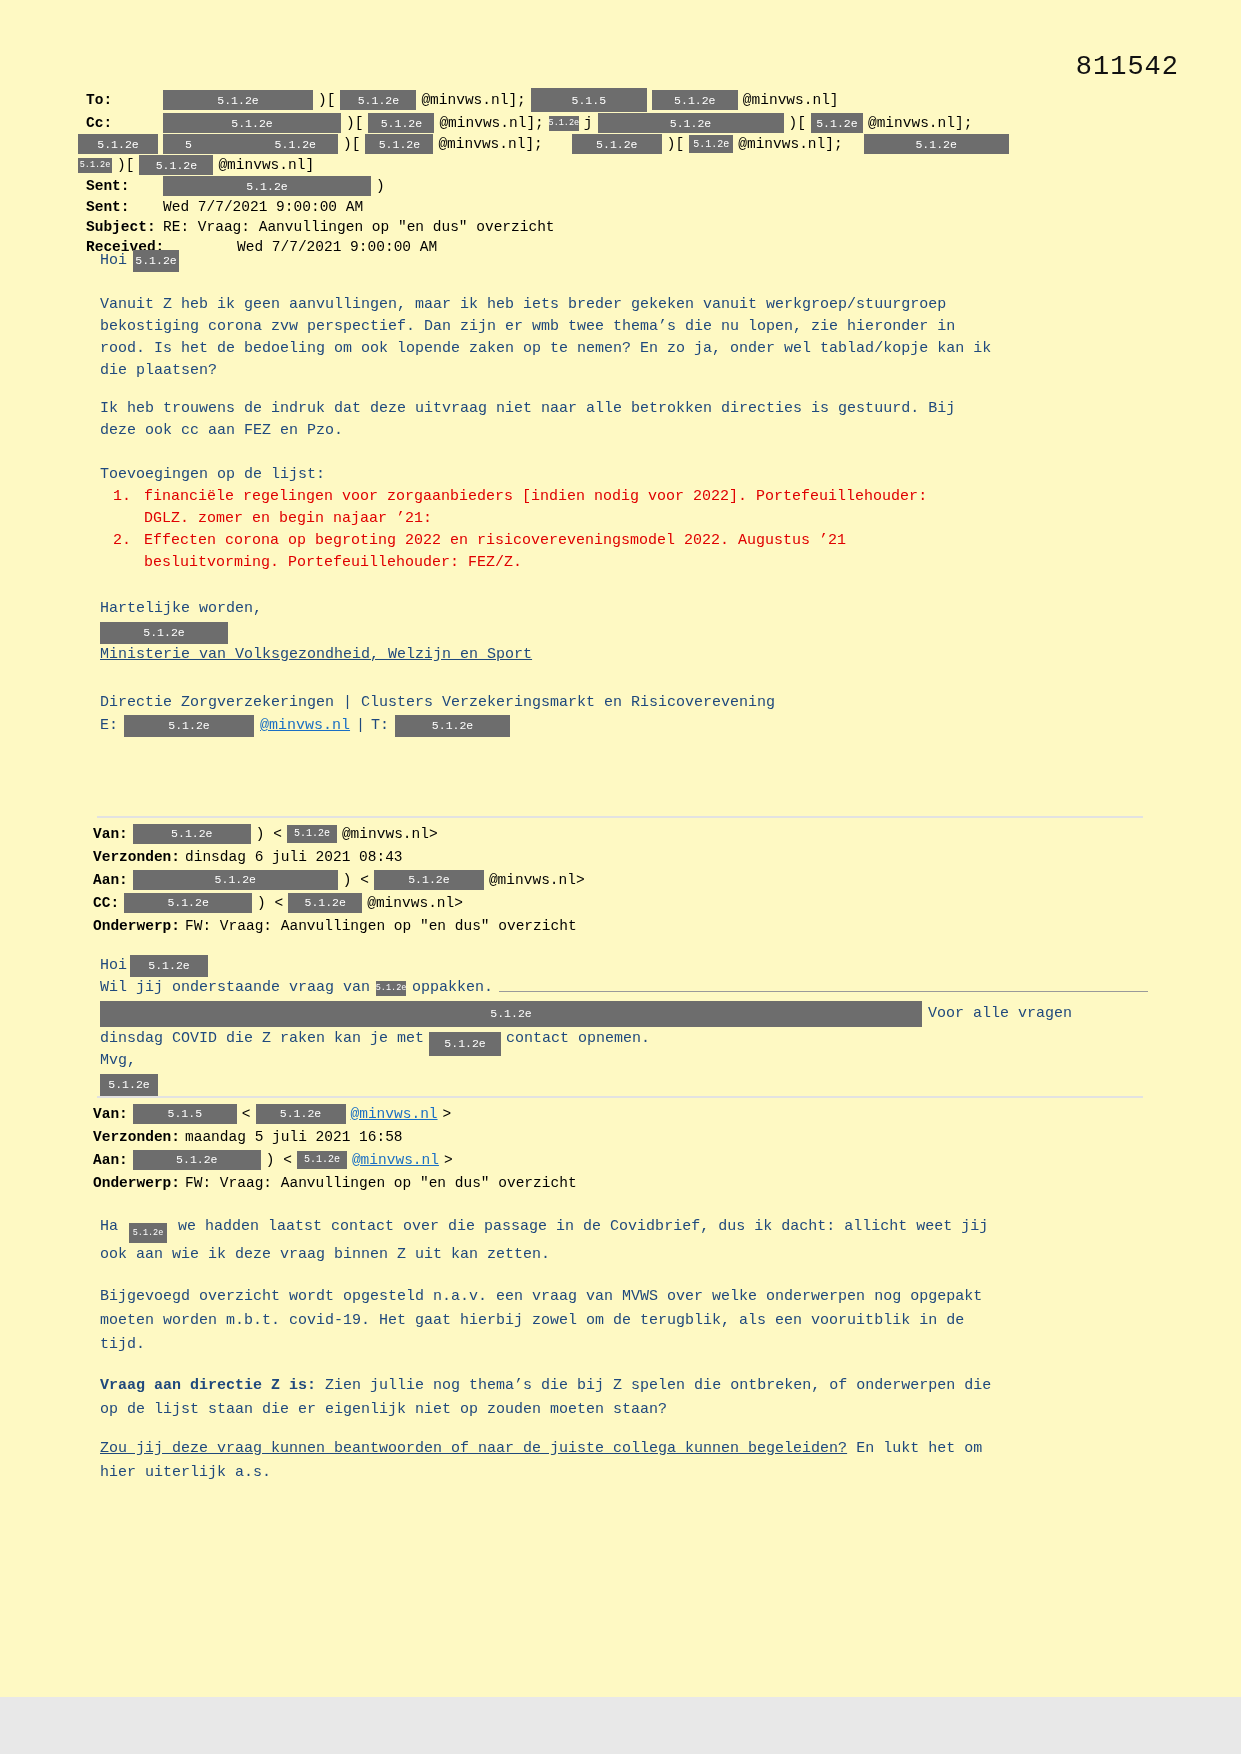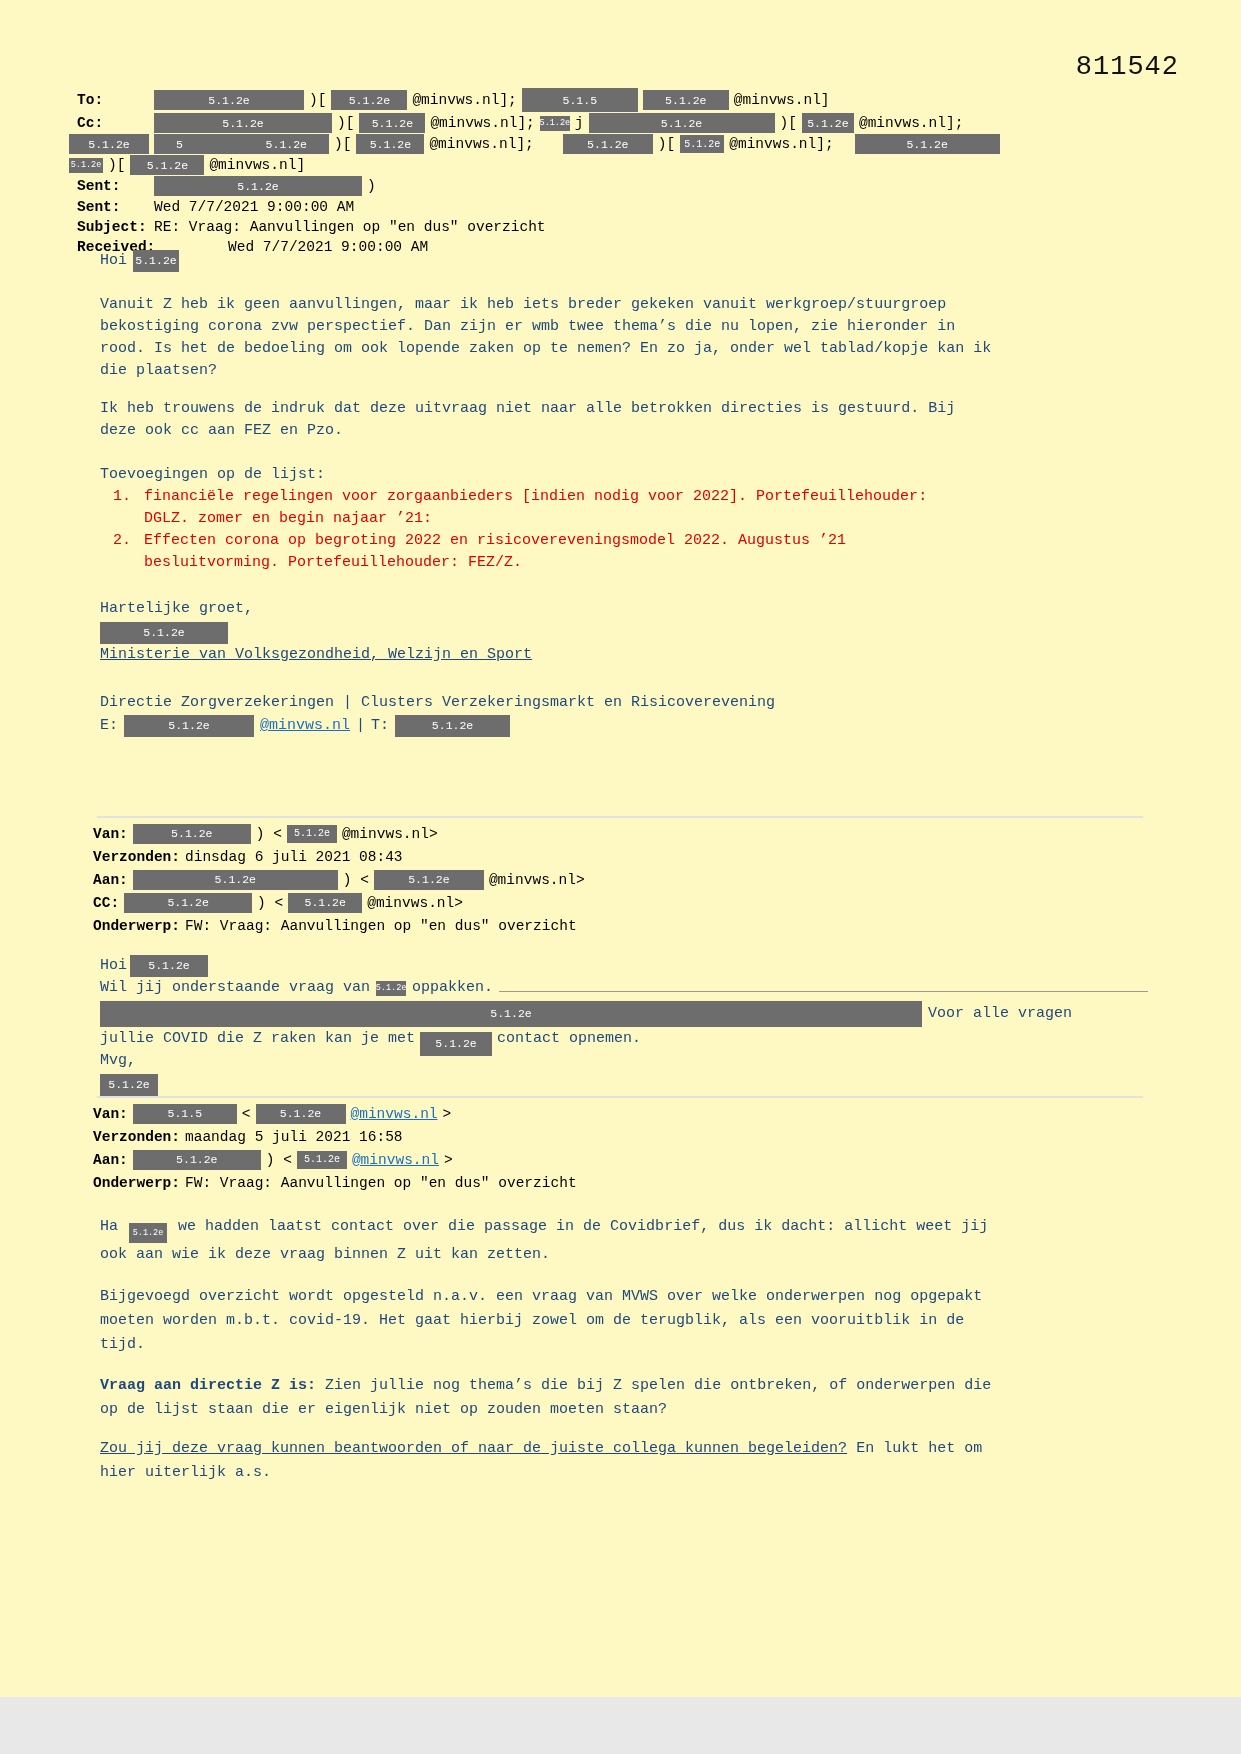--- a/index.html
+++ b/index.html
@@ -15,21 +15,21 @@
   
   .rbox{
     display:inline-flex;align-items:center;justify-content:center;
     background:#6d6d6d;color:#ffffff;font-size:11.5px;height:20px;
     flex:0 0 auto;overflow:hidden;white-space:nowrap;
   }
   .rbox.tall{height:24px;}
   .rbox.sm{height:15px;font-size:8.5px;}
   .rbox.split{justify-content:space-between;padding:0 22px;box-sizing:border-box;}
   
-  .mail-header{position:absolute;top:88px;left:77px;width:1100px;font-size:14.5px;}
+  .mail-header{position:absolute;top:88px;left:86px;width:1100px;font-size:14.5px;}
   .hrow{display:flex;align-items:center;gap:5px;min-height:19px;margin-bottom:1px;white-space:nowrap;}
   .hlabel{font-weight:bold;width:72px;flex:0 0 auto;}
   .htext{color:#000;}
   .neg{margin-left:-8px;}
   .body-block{position:absolute;left:100px;font-size:15px;line-height:22px;color:#1f497d;}
   .para{margin:0;}
   .redlist{color:#e00000;margin:0 0 0 22px;padding-left:18px;width:840px;}
   .redlist li{margin:0;padding-left:4px;}
   .underline{text-decoration:underline;}
   .linkish{color:#1a6fc4;text-decoration:underline;text-align:center;}
@@ -132,21 +132,21 @@
 
     <p class="para" style="margin-top:16px">Ik heb trouwens de indruk dat deze uitvraag niet naar alle betrokken directies is gestuurd. Bij deze ook cc aan FEZ en Pzo.</p>
 
     <p class="para" style="margin-top:22px">Toevoegingen op de lijst:</p>
 
     <ol class="redlist">
       <li><span>financiële regelingen voor zorgaanbieders [indien nodig voor 2022]. Portefeuillehouder: DGLZ. zomer en begin najaar ’21:</span></li>
       <li><span>Effecten corona op begroting 2022 en risicovereveningsmodel 2022. Augustus ’21 besluitvorming. Portefeuillehouder: FEZ/Z.</span></li>
     </ol>
 
-    <p class="para" style="margin-top:24px">Hartelijke groet,</p>
+    <p class="para" style="margin-top:24px">Hartelijke worden,</p>
     <span class="rbox" style="width:128px;height:22px;margin-top:2px">5.1.2e</span>
 
     <p class="para underline">Ministerie van Volksgezondheid, Welzijn en Sport</p>
     <p class="para" style="margin-top:26px">Directie Zorgverzekeringen  | Clusters Verzekeringsmarkt en Risicoverevening</p>
     <div class="inline-row" style="margin-top:1px">
       <span>E:</span>
       <span class="rbox" style="width:130px;height:22px">5.1.2e</span>
       <span class="linkish">@minvws.nl</span>
       <span>|</span>
       <span>T:</span>
@@ -197,21 +197,21 @@
       <span>Wil jij onderstaande vraag van</span>
       <span class="rbox sm" style="width:30px">5.1.2e</span>
       <span>oppakken.</span>
       <span class="hairline"></span>
     </div>
     <div class="inline-row" style="gap:6px;margin-top:2px">
       <span class="bar-big" style="width:822px">5.1.2e</span>
       <span>Voor alle vragen</span>
     </div>
     <div class="inline-row" style="gap:5px;margin-top:1px">
-      <span>jullie COVID die Z raken kan je met</span>
+      <span>dinsdag COVID die Z raken kan je met</span>
       <span class="rbox" style="width:72px;height:24px;margin-bottom:-10px">5.1.2e</span>
       <span>contact opnemen.</span>
     </div>
     <p class="para">Mvg,</p>
     <span class="rbox" style="width:58px;height:22px;margin-top:2px">5.1.2e</span>
   </div>
 
   <div class="divider" style="top:1096px"></div>
 
   <div class="quoted" style="top:1102px">

